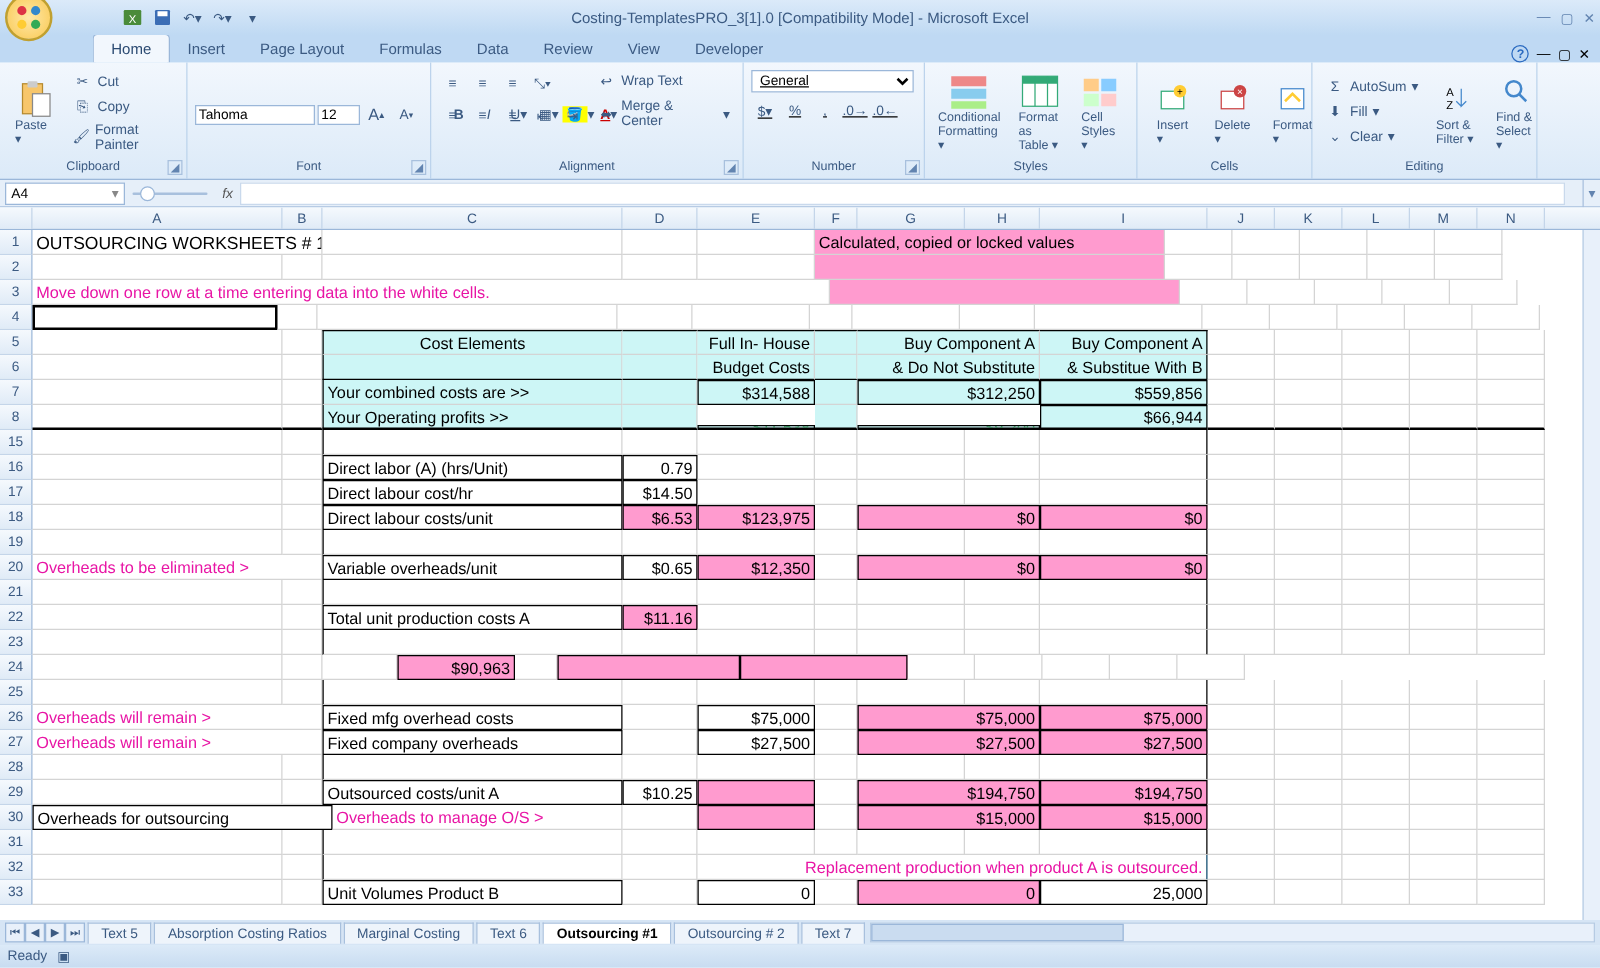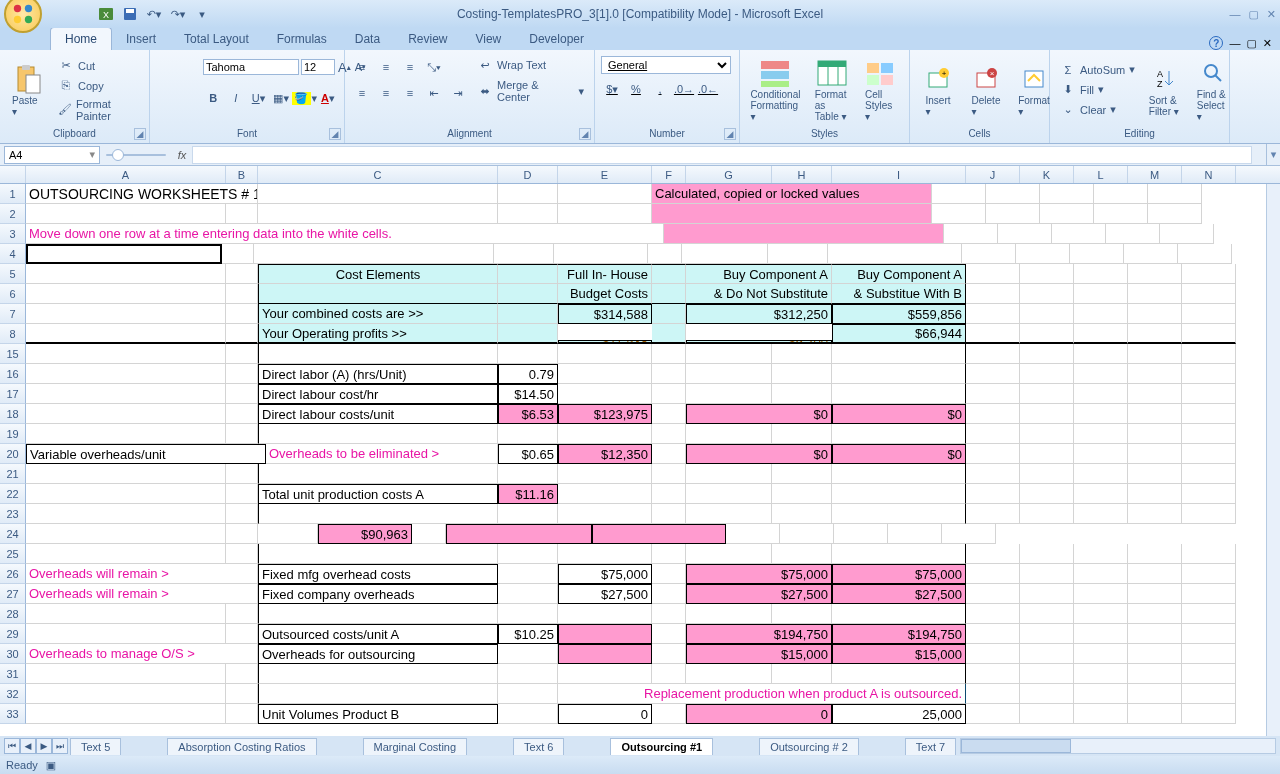--- a/index.html
+++ b/index.html
@@ -8,21 +8,21 @@
 
 .titlebar { height: 28px; background: linear-gradient(#dbeaf9, #bfd9f3); display: flex; align-items: center; position: relative; }
 .office-btn { width: 38px; height: 38px; border-radius: 50%; background: radial-gradient(#ffe8a8, #f9c851); border: 2px solid #c0a030; margin: 2px 4px; position: relative; z-index: 10; display:flex; align-items:center; justify-content:center; }
 .office-btn svg { width:22px; height:22px; }
 .qat { display: flex; gap: 4px; margin-left: 50px; align-items:center; }
 .qat-btn { width: 20px; height: 20px; display:flex; align-items:center; justify-content:center; color:#3b5a82; }
 .title-text { position: absolute; left: 0; right: 0; text-align: center; color: #3b5a82; font-size: 12px; pointer-events:none; }
 .win-controls { position: absolute; right: 4px; display: flex; gap: 8px; color:#6284b0; }
 
 
-.ribbon-tabs { height: 22px; display: flex; align-items: flex-end; padding-left: 50px; background: linear-gradient(#bfd9f3, #bfd9f3); }
+.ribbon-tabs { height: 22px; display: flex; align-items: flex-end; padding-left: 74px; background: linear-gradient(#bfd9f3, #bfd9f3); }
 .ribbon-tab { padding: 4px 14px; color: #3b5a82; font-size: 12px; cursor: pointer; }
 .ribbon-tab.active { background: #f2f7fd; border-radius: 4px 4px 0 0; border: 1px solid #9bb7d9; border-bottom: none; color: #2b4a72; }
 .ribbon-help { margin-left:auto; margin-right:8px; display:flex; gap:6px; align-items:center; }
 
 
 .ribbon { height: 94px; background: linear-gradient(#f2f7fd, #dceaf8); border-bottom: 1px solid #9bb7d9; display: flex; }
 .group { border-right: 1px solid #bcd3ec; padding: 2px 6px 0 6px; display: flex; flex-direction: column; position:relative; }
 .group-label { text-align: center; font-size: 10px; color: #3b5a82; padding: 2px 0; position:absolute; bottom:2px; left:0; right:0; }
 .group-body { display: flex; gap: 4px; flex:1; padding-bottom:16px; }
 .big-btn { display: flex; flex-direction: column; align-items: center; justify-content: center; padding: 2px 6px; min-width:44px; }
@@ -58,21 +58,21 @@
 .c.r { justify-content:flex-end; }
 .c.ctr { justify-content:center; }
 .pinkbg { background:#ff9bcf; }
 .cyanbg { background:#cdf6f6; }
 .bord { border:1px solid #000 !important; }
 .bord-t { border-top:1px solid #000 !important; }
 .bord-b { border-bottom:1px solid #000 !important; }
 .bord-l { border-left:1px solid #000 !important; }
 .bord-r { border-right:1px solid #000 !important; }
 .magenta-text { color:#e815a5; }
-.red-text { color:#a16207;margin-top:16px; }
+.red-text { color:#15803d;margin-top:16px; }
 .thick-b { border-bottom:2px solid #000 !important; }
 .selected-cell { border:2px solid #000 !important; }
 
 
 .wA { width:200px; } .wB { width:32px; } .wC { width:240px; } .wD { width:60px; }
 .wE { width:94px; } .wF { width:34px; } .wG { width:86px; } .wH { width:60px; }
 .wI { width:134px; } .wJ { width:54px; } .wK { width:54px; } .wL { width:54px; }
 .wM { width:54px; } .wN { width:54px; }
 
 
@@ -127,21 +127,21 @@
   <div class="win-controls">
     <span>—</span>
     <span>▢</span>
     <span>✕</span>
   </div>
 </div>
 
 <div class="ribbon-tabs">
   <div class="ribbon-tab active">Home</div>
   <div class="ribbon-tab">Insert</div>
-  <div class="ribbon-tab">Total Layout</div>
+  <div class="ribbon-tab">Page Layout</div>
   <div class="ribbon-tab">Formulas</div>
   <div class="ribbon-tab">Data</div>
   <div class="ribbon-tab">Review</div>
   <div class="ribbon-tab">View</div>
   <div class="ribbon-tab">Developer</div>
   <div class="ribbon-help">
     <span style="color:#2a6ac0;font-weight:bold;border:1px solid #2a6ac0;border-radius:50%;width:14px;height:14px;display:inline-flex;align-items:center;justify-content:center;font-size:10px;">?</span>
     <span>—</span>
     <span>▢</span>
     <span>✕</span>
@@ -175,21 +175,21 @@
             <span class="i">🖌</span>
             <span>Format Painter</span>
           </div>
       </div>
     </div>
     <div class="group-label">Clipboard</div>
     <div class="dialog-launcher">◢</div>
   </div>
 
   <div class="group" style="width:195px;">
-    <div class="group-body" style="flex-direction:column; gap:9px; padding-top:4px;margin-left:47px;">
+    <div class="group-body" style="flex-direction:row; gap:20px; padding-top:4px;">
       <div class="font-row">
         <input class="font-select" style="width: 96px;" value="Tahoma">
         <input class="font-select" style="width: 34px;" value="12">
         <span class="btn-sq" style="font-size:13px;">A<sup style="font-size:8px;">▴</sup></span>
         <span class="btn-sq" style="font-size:11px;">A<sup style="font-size:7px;">▾</sup></span>
       </div>
       <div class="font-row">
         <span class="btn-sq">
             <b>B</b>
           </span>
@@ -584,22 +584,22 @@
         <div class="c wH "></div>
         <div class="c wI bord-r"></div>
         <div class="c wJ "></div>
         <div class="c wK "></div>
         <div class="c wL "></div>
         <div class="c wM "></div>
         <div class="c wN "></div>
       </div>
       <div class="row">
         <div class="rh">20</div>
+        <div class="c magenta-text" style="width:232px;">Overheads to be eliminated &gt;</div>
         <div class="c wC bord">Variable overheads/unit</div>
-        <div class="c magenta-text" style="width:232px;">Overheads to be eliminated &gt;</div>
         <div class="c wD r bord">$0.65</div>
         <div class="c wE pinkbg r bord">$12,350</div>
         <div class="c wF "></div>
         <div class="c pinkbg r bord" style="width:146px;">$0</div>
         <div class="c wI pinkbg r bord">$0</div>
         <div class="c wJ "></div>
         <div class="c wK "></div>
         <div class="c wL "></div>
         <div class="c wM "></div>
         <div class="c wN "></div>
@@ -745,22 +745,22 @@
         <div class="c pinkbg r bord" style="width:146px;">$194,750</div>
         <div class="c wI pinkbg r bord">$194,750</div>
         <div class="c wJ "></div>
         <div class="c wK "></div>
         <div class="c wL "></div>
         <div class="c wM "></div>
         <div class="c wN "></div>
       </div>
       <div class="row">
         <div class="rh">30</div>
+        <div class="c wC bord">Overheads for outsourcing</div>
         <div class="c magenta-text" style="width:232px;">Overheads to manage O/S &gt;</div>
-        <div class="c wC bord">Overheads for outsourcing</div>
         <div class="c wD "></div>
         <div class="c wE pinkbg bord"></div>
         <div class="c wF "></div>
         <div class="c pinkbg r bord" style="width:146px;">$15,000</div>
         <div class="c wI pinkbg r bord">$15,000</div>
         <div class="c wJ "></div>
         <div class="c wK "></div>
         <div class="c wL "></div>
         <div class="c wM "></div>
         <div class="c wN "></div>
@@ -815,21 +815,21 @@
   <div class="vscroll"></div>
 </div>
 
 <div class="sheet-tabs">
   <div class="nav-btns">
     <div class="nav-btn">⏮</div>
     <div class="nav-btn">◀</div>
     <div class="nav-btn">▶</div>
     <div class="nav-btn">⏭</div>
   </div>
-  <div id="sheettabs" style="display:flex;gap:44px;">
+  <div id="sheettabs" style="display:flex;">
       <div class="tab">Text 5</div>
       <div class="tab">Absorption Costing Ratios</div>
       <div class="tab">Marginal Costing</div>
       <div class="tab">Text 6</div>
       <div class="tab active">Outsourcing #1</div>
       <div class="tab">Outsourcing # 2</div>
       <div class="tab">Text 7</div>
     </div>
   <div class="hscroll">
       <div class="thumb"></div>

